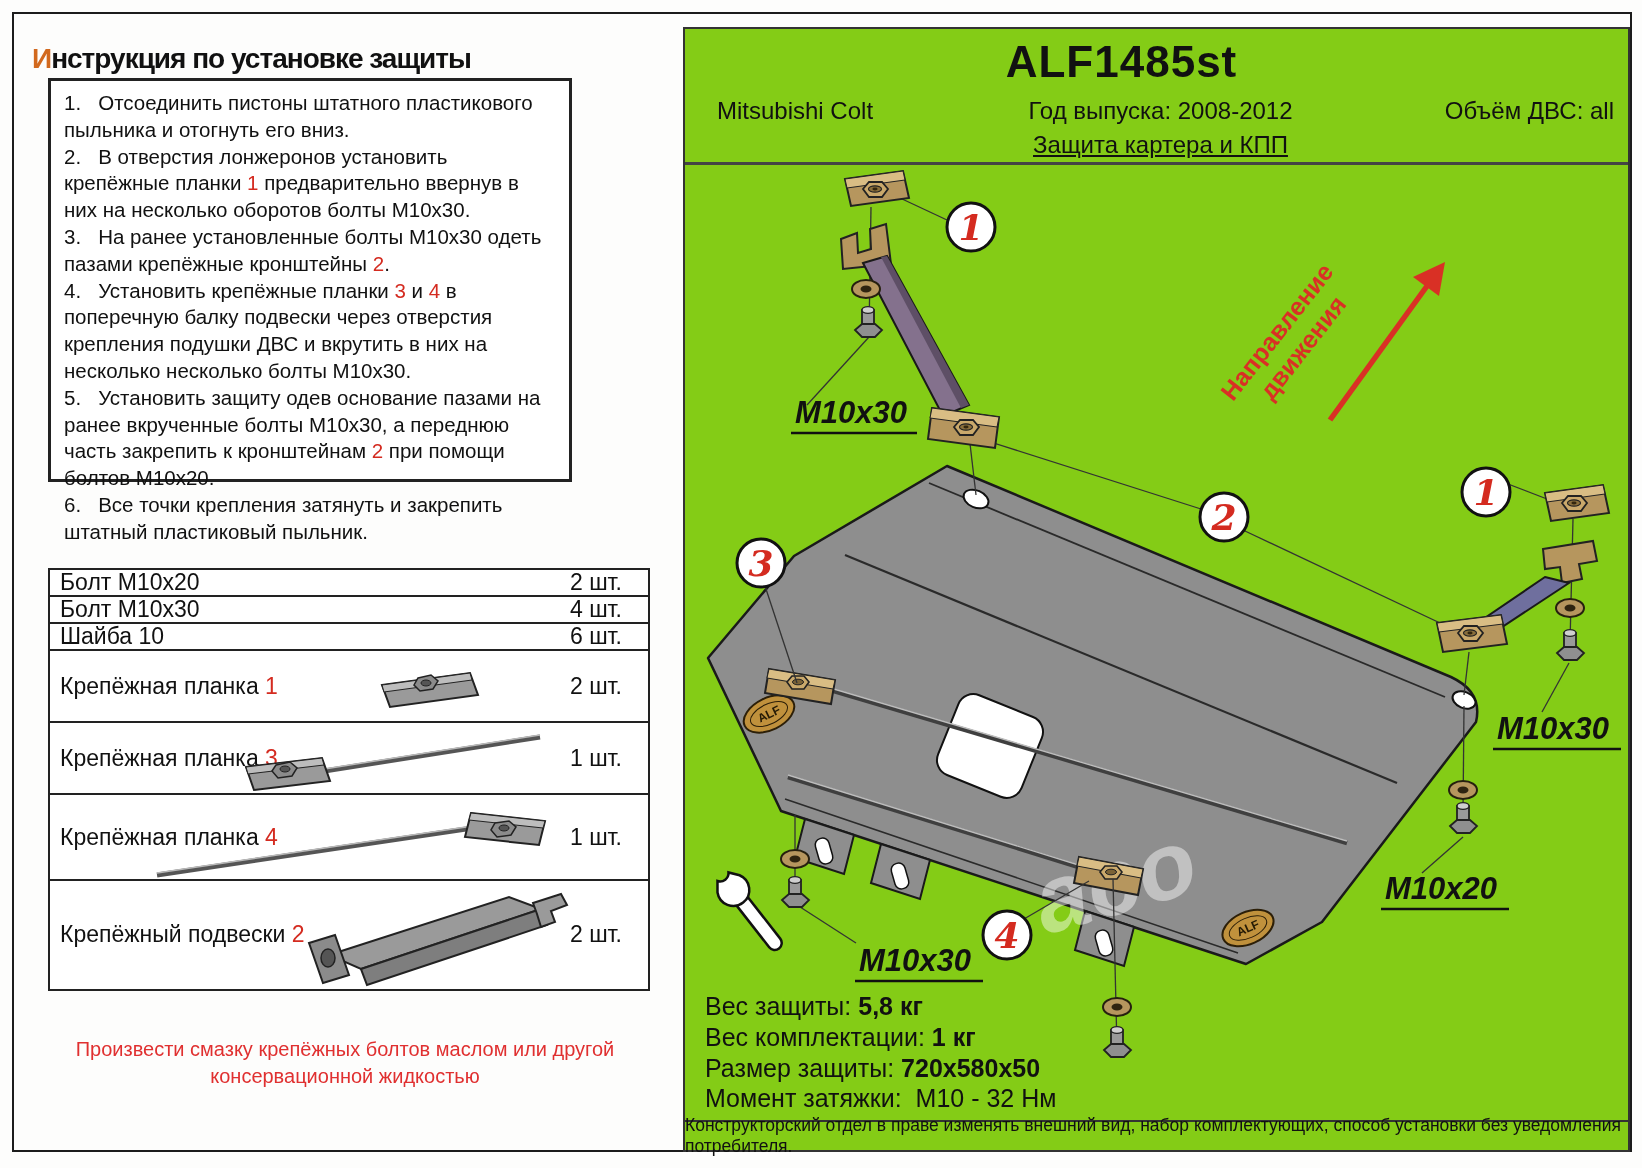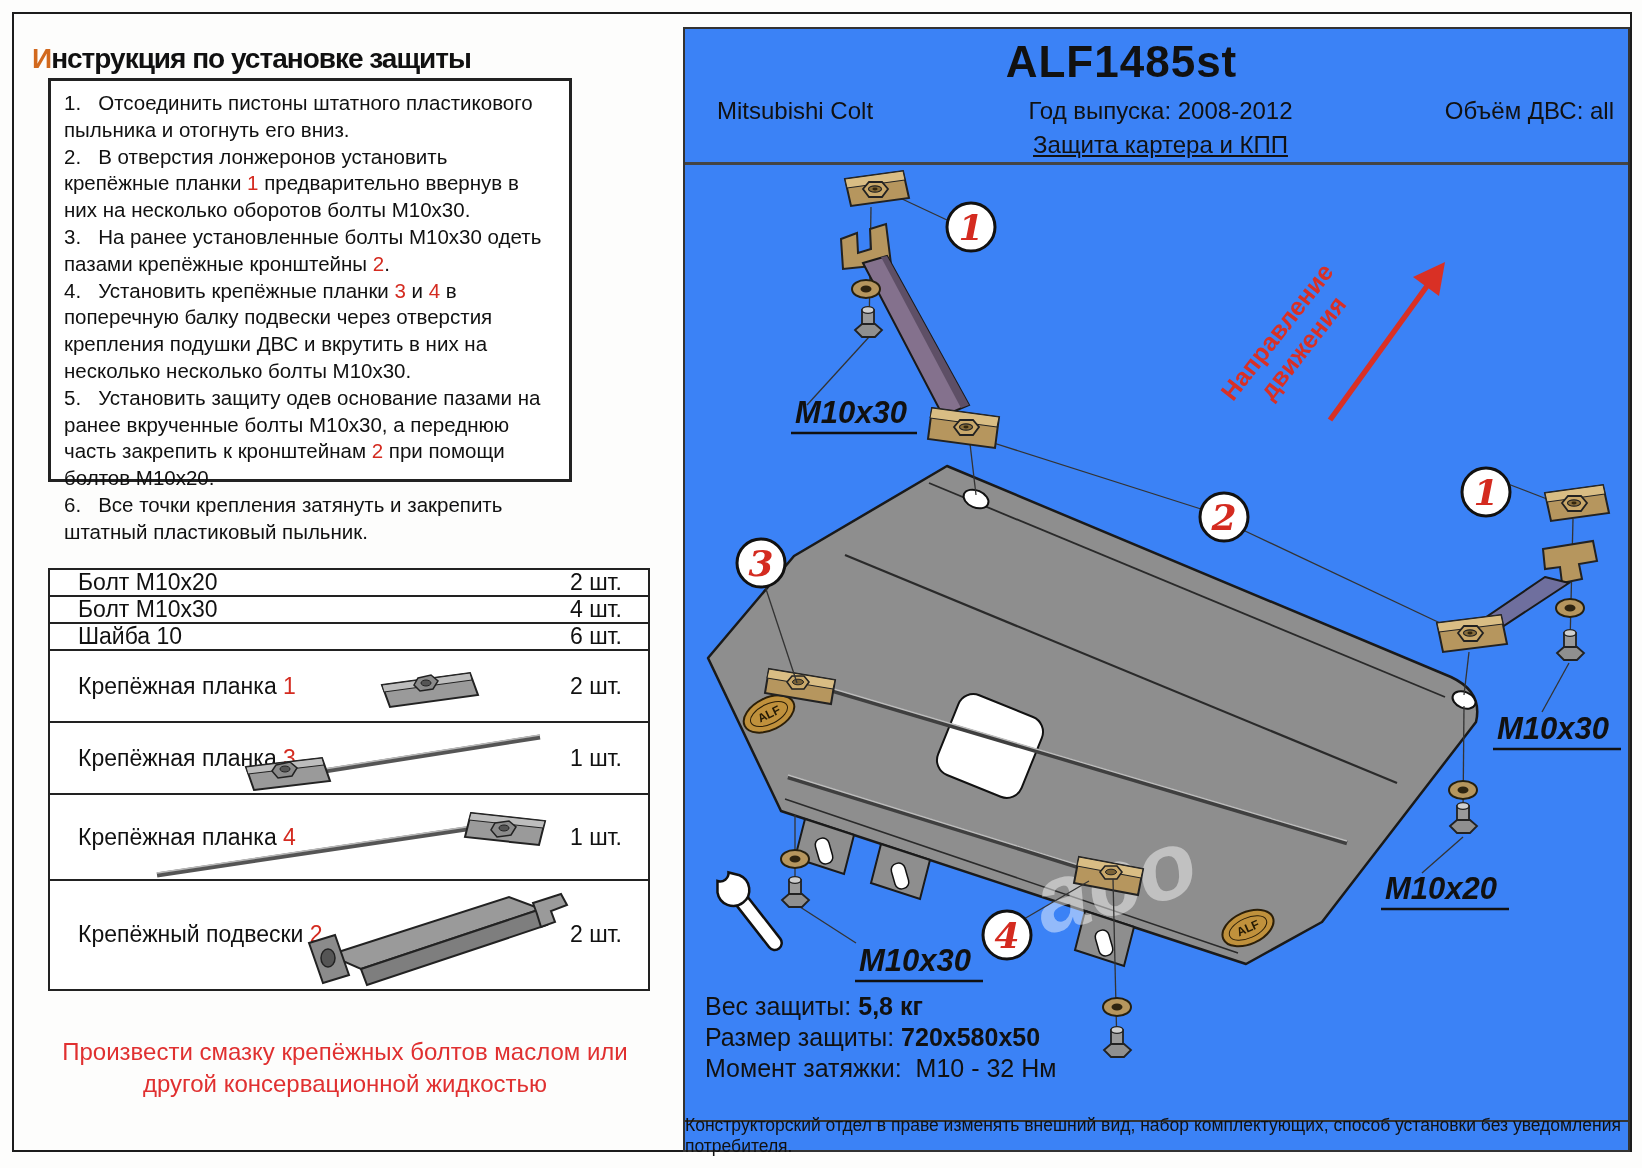--- a/index.html
+++ b/index.html
@@ -12,29 +12,29 @@
            letter-spacing:-1px;white-space:nowrap;}
   .accent{color:#d2691e;}
   .instr-box{position:absolute;left:48px;top:78px;width:524px;height:404px;border:3px solid #222;
              box-sizing:border-box;padding:9px 13px;font-size:20.5px;line-height:26.8px;background:#fff;}
   .red{color:#d42b20;}
   .parts-head{position:absolute;left:32px;top:495px;width:624px;display:flex;justify-content:space-between;
               font-size:38px;font-weight:bold;letter-spacing:-1px;}
   .parts-table{position:absolute;left:48px;top:570px;width:602px;}
   .p-row{position:relative;border:2.5px solid #222;margin-top:-2.5px;background:#fff;box-sizing:border-box;
          display:flex;align-items:center;}
-  .p-label{font-size:23px;padding-left:28px;}
+  .p-label{font-size:23px;padding-left:10px;}
   .p-qty{position:absolute;right:26px;font-size:23px;}
   .p-img{position:absolute;pointer-events:none;}
   .note{position:absolute;left:30px;top:1036px;width:630px;text-align:center;color:#e03030;
-        font-size:24px;line-height:1.33;}
+        font-size:20px;line-height:1.33;}
 
   
   .right-panel{position:absolute;left:683px;top:27px;width:947px;height:1125px;border:2px solid #333;
-               box-sizing:border-box;background:#3b82f6;}
+               box-sizing:border-box;background:#84cc16;}
   .rp-header{position:relative;height:136px;border-bottom:3px solid #444;box-sizing:border-box;}
   .pn{position:absolute;left:0;right:70px;top:8px;text-align:center;font-size:44px;font-weight:bold;letter-spacing:1px;}
   .hrow{position:absolute;left:0;right:0;top:68px;display:flex;align-items:flex-start;}
   .model{width:270px;padding-left:32px;font-size:24px;}
   .hcenter{flex:1;text-align:center;font-size:24px;}
   .hcenter .underl{margin-top:6px;text-decoration:underline;}
   .engine{width:280px;padding-right:14px;font-size:24px;text-align:right;}
   .rp-diagram{position:relative;height:956px;}
   .rp-diagram svg{position:absolute;left:0;top:0;}
   .specs{position:absolute;left:20px;top:826px;font-size:25px;line-height:30.8px;}
@@ -329,20 +329,24 @@
           </text>
         </g>
       </svg>
 
       <div class="specs" id="specs">
           <div class="spec-line">
      <span>Вес защиты:</span>
      <b>5,8 кг</b>
    </div>
           <div class="spec-line">
+     <span>Вес комплектации:</span>
+     <b>1 кг</b>
+   </div>
+          <div class="spec-line">
      <span>Размер защиты:</span>
      <b>720x580x50</b>
    </div>
           <div class="spec-line">
      <span>Момент затяжки:</span>
      <span>&nbsp;М10 - 32 Нм</span>
    </div>
         </div>
     </div>
 

